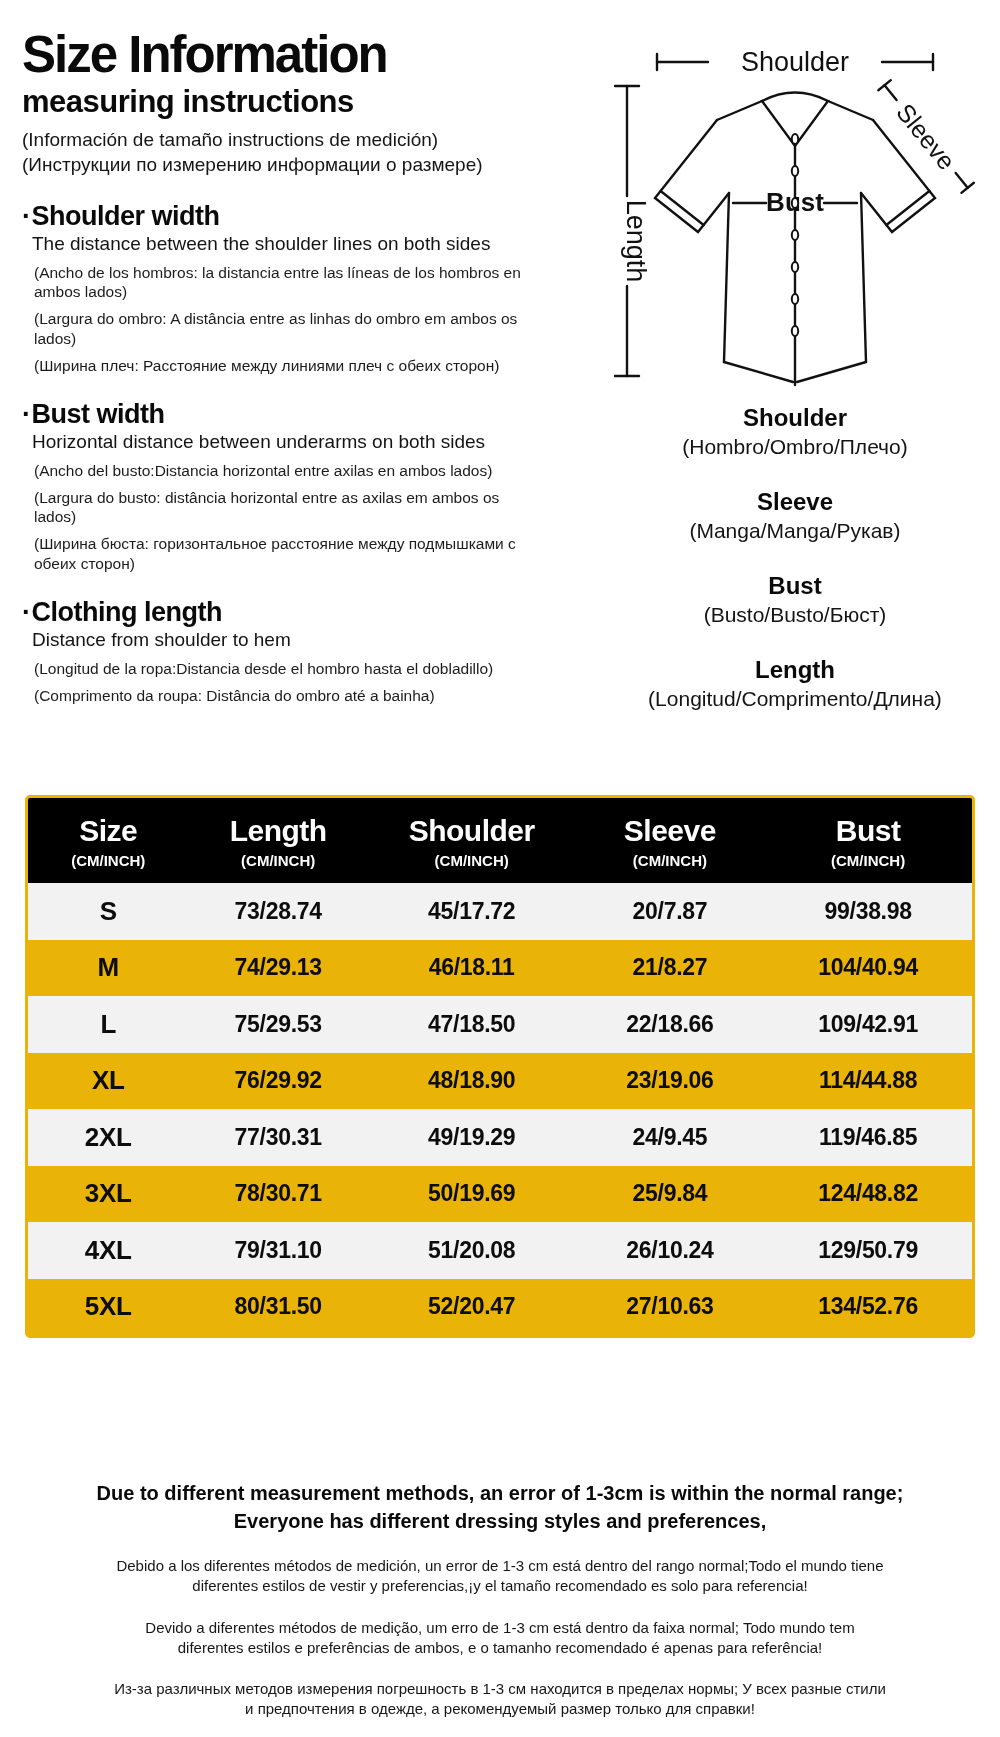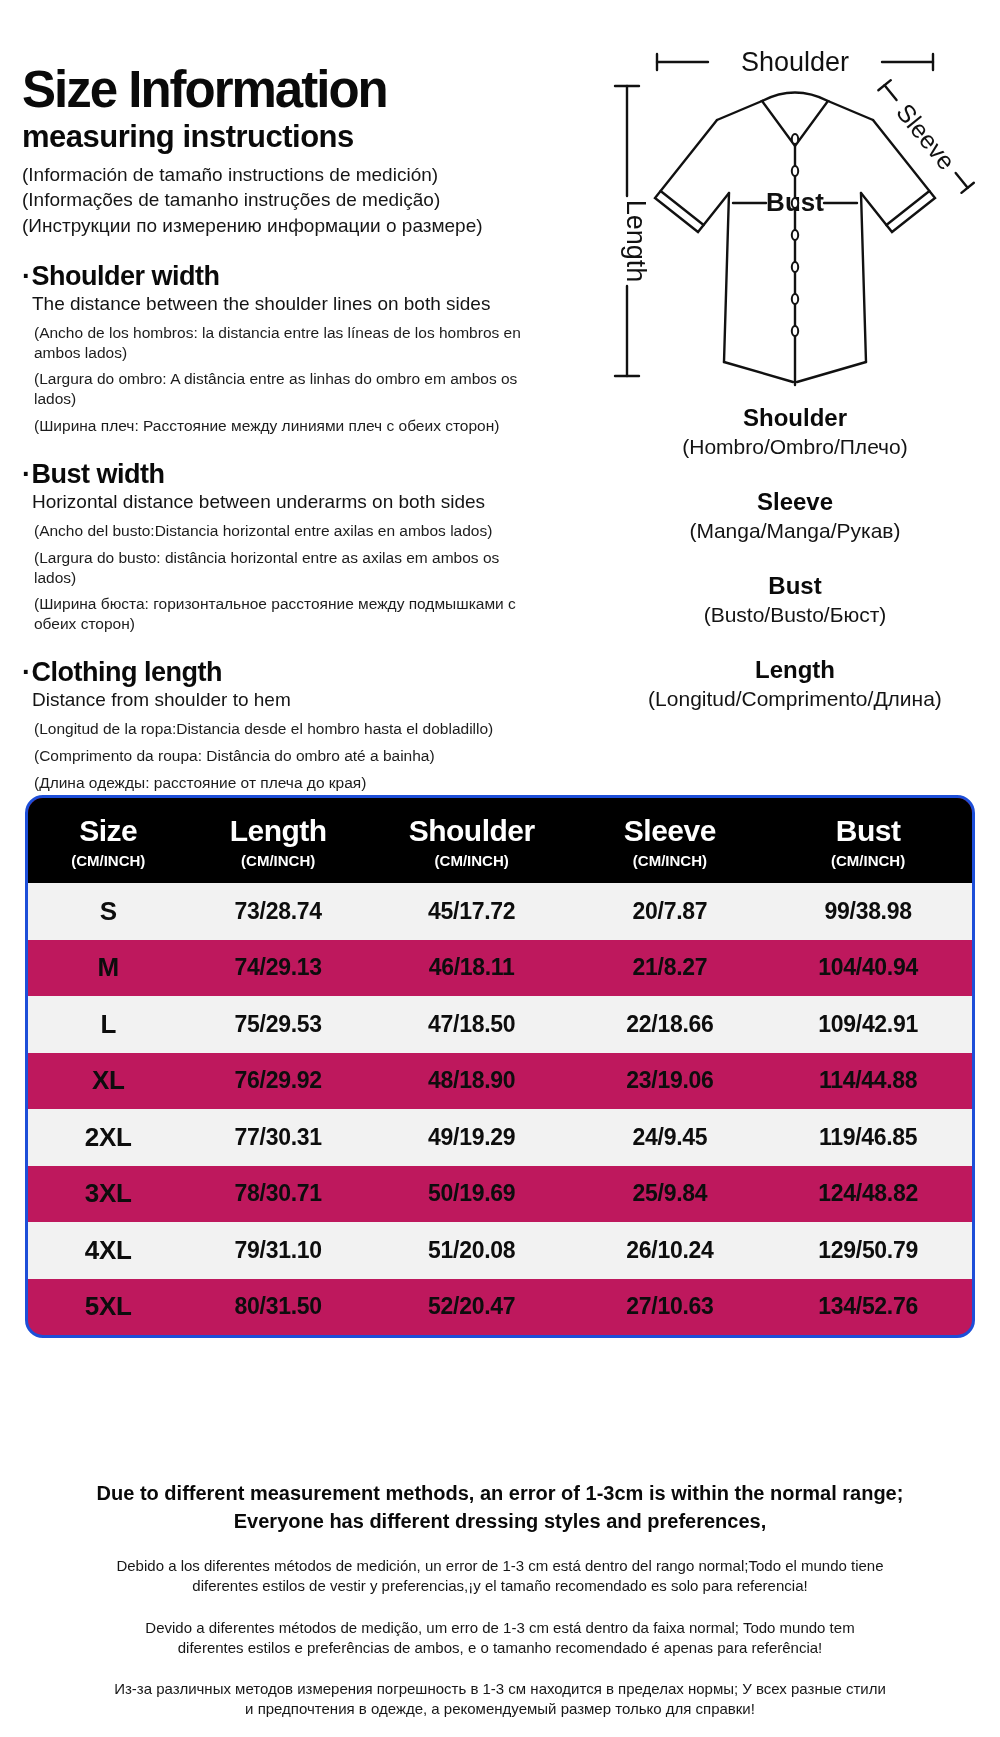--- a/index.html
+++ b/index.html
@@ -2,43 +2,43 @@
 <html><head>
 <meta charset="utf-8">
 <style>
   * { margin:0; padding:0; box-sizing:border-box; }
   html,body { background:#fff; }
   body { font-family:"Liberation Sans", sans-serif; color:#111; }
   .page { position:relative; width:1000px; height:1737px; background:#fff; overflow:hidden; margin:0 auto; }
 
   
   .left-col { position:absolute; left:22px; top:28px; width:545px; }
-  .main-title { font-size:51px; font-weight:bold; letter-spacing:-2px; line-height:1.04; color:#0a0a0a;margin-top:35px; }
+  .main-title { font-size:51px; font-weight:bold; letter-spacing:-2px; line-height:1.04; color:#0a0a0a; }
   .sub-title  { font-size:31px; font-weight:bold; letter-spacing:-0.5px; margin-top:3px; color:#0a0a0a; }
   .title-trans { margin-top:7px; }
   .title-trans div { font-size:19px; line-height:1.33; color:#161616; }
 
   .section { margin-top:23px; }
   .section-head { font-size:27px; font-weight:bold; letter-spacing:-0.5px; color:#0a0a0a; }
   .section-head .bullet { font-weight:bold; margin-right:1px; }
   .section-desc { font-size:19px; margin-left:10px; margin-top:1px; color:#141414; }
   .section-trans { margin-left:12px; margin-top:8px; width:505px; }
   .section-trans div { font-size:15.5px; line-height:1.28; color:#1c1c1c; margin-top:7px; }
 
   
   .diagram { position:absolute; left:555px; top:40px; width:430px; height:350px; }
   .diagram svg text { font-family:"Liberation Sans", sans-serif; fill:#111; }
   .legend { position:absolute; left:575px; top:404px; width:440px; text-align:center; }
   .legend-item { margin-bottom:29px; }
   .legend-term { font-size:24px; font-weight:bold; color:#0a0a0a; }
   .legend-trans { font-size:21px; margin-top:3px; color:#141414; }
 
   
-  .size-table { position:absolute; left:25px; top:795px; width:950px; border:3px solid #1d4ed8;
-                border-radius:18px; overflow:hidden; background:#be185d; }
+  .size-table { position:absolute; left:25px; top:795px; width:950px; border:3px solid #eab308;
+                border-radius:5px; overflow:hidden; background:#eab308; }
   .thead { display:grid; grid-template-columns:17% 19% 22% 20% 22%; background:#000; padding:16px 0 14px 0; }
   .th { text-align:center; }
   .th-name { font-size:30px; font-weight:bold; color:#fff; letter-spacing:-0.5px; }
   .th-unit { font-size:15px; font-weight:bold; color:#fff; margin-top:4px; }
   .tr { display:grid; grid-template-columns:17% 19% 22% 20% 22%; height:56.5px; align-items:center; }
   .tr.alt { background:#f2f2f2; }
   .td { text-align:center; font-size:23px; font-weight:bold; color:#0d0d0d; letter-spacing:-0.3px; }
   .td.size-cell { font-size:26px; }
 
   
@@ -50,21 +50,20 @@
 </head>
 <body>
 
 <div class="page">
 
   <div class="left-col">
     <div class="main-title">Size Information</div>
     <div class="sub-title">measuring instructions</div>
     <div class="title-trans">
       <div>(Información de tamaño instructions de medición)</div>
-      <div>(Informações de tamanho instruções de medição)</div>
       <div>(Инструкции по измерению информации о размере)</div>
     </div>
 
     <div class="section">
       <div class="section-head"><span class="bullet">·</span><span>Shoulder width</span></div>
       <div class="section-desc">The distance between the shoulder lines on both sides</div>
       <div class="section-trans">
         <div>(Ancho de los hombros: la distancia entre las líneas de los hombros en ambos lados)</div>
         <div>(Largura do ombro: A distância entre as linhas do ombro em ambos os lados)</div>
         <div>(Ширина плеч: Расстояние между линиями плеч с обеих сторон)</div>
@@ -80,21 +79,20 @@
         <div>(Ширина бюста: горизонтальное расстояние между подмышками с обеих сторон)</div>
       </div>
     </div>
 
     <div class="section">
       <div class="section-head"><span class="bullet">·</span><span>Clothing length</span></div>
       <div class="section-desc">Distance from shoulder to hem</div>
       <div class="section-trans">
         <div>(Longitud de la ropa:Distancia desde el hombro hasta el dobladillo)</div>
         <div>(Comprimento da roupa: Distância do ombro até a bainha)</div>
-        <div>(Длина одежды: расстояние от плеча до края)</div>
       </div>
     </div>
   </div>
 
   <div class="diagram">
     <svg width="430" height="350" viewBox="0 0 430 350">
       <g stroke="#111" stroke-width="2.4" fill="none" stroke-linecap="round">
 
         <line x1="102" y1="14" x2="102" y2="30"></line>
         <line x1="102" y1="22" x2="153" y2="22"></line>

